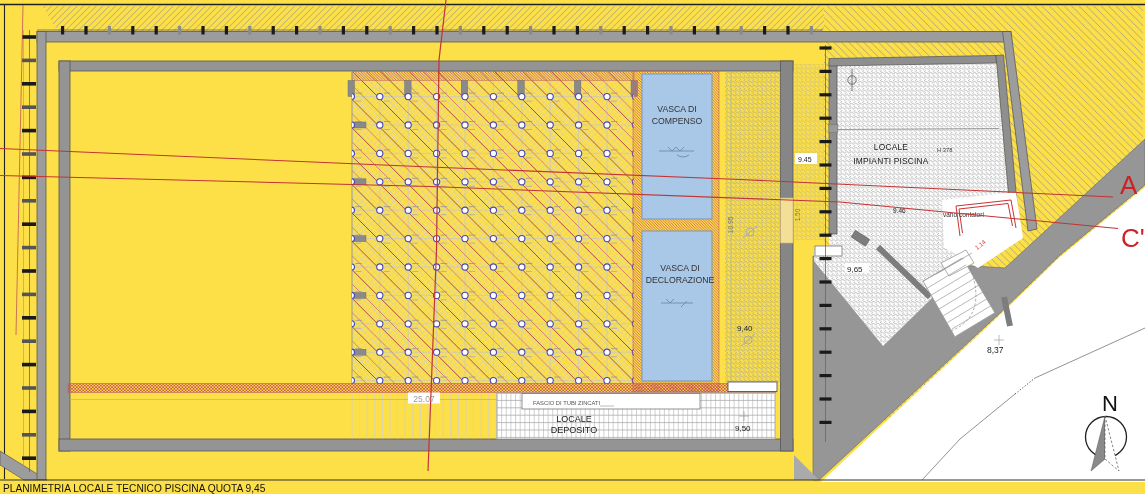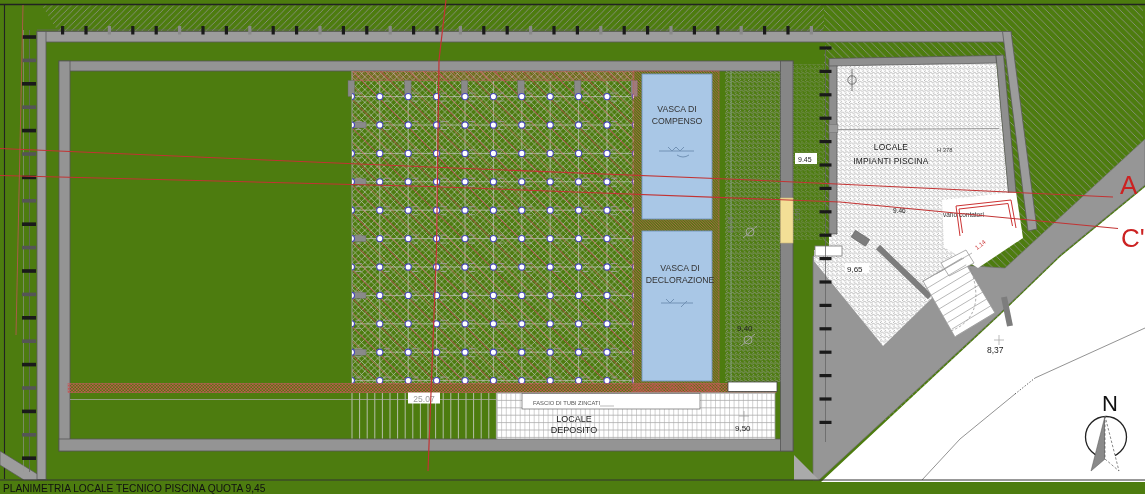--- a/index.html
+++ b/index.html
@@ -1,16 +1,16 @@
 <!DOCTYPE html>
 <html><head><meta charset="utf-8">
 <style>
 html,body{margin:0;padding:0;background:#fff;}
 *{font-family:"Liberation Sans",sans-serif;}
-#plan{position:relative;width:1145px;height:494px;overflow:hidden;background:#4d7c0f;}
+#plan{position:relative;width:1145px;height:494px;overflow:hidden;background:#fde047;}
 </style></head>
 <body>
 
 <div id="plan">
 <svg width="1145" height="494" viewBox="0 0 1145 494">
 <defs>
 <pattern id="hatchF" width="6.4" height="6.4" patternUnits="userSpaceOnUse">
  <path d="M-1,7.4 L7.4,-1" stroke="#949494" stroke-width="0.75" fill="none"></path>
 </pattern>
 <pattern id="hatchB" width="7.4" height="7.4" patternUnits="userSpaceOnUse">

